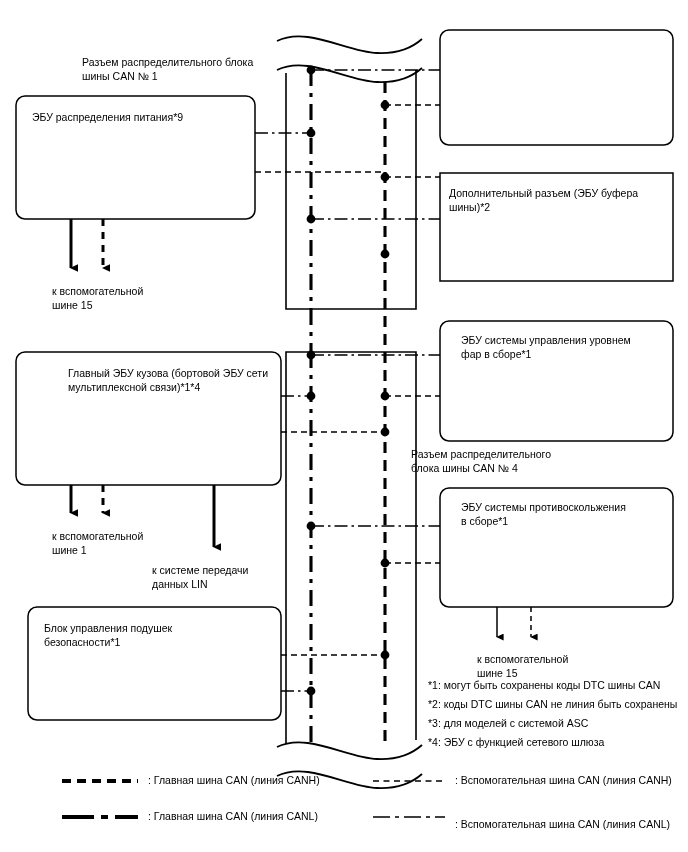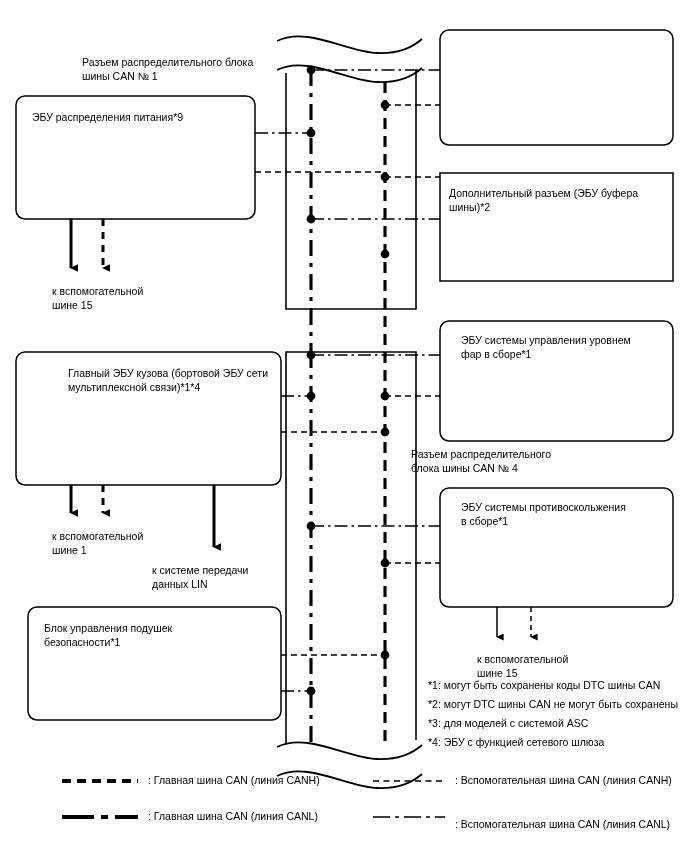--- a/index.html
+++ b/index.html
@@ -158,21 +158,21 @@
   <div class="lbl" style="left:52px;top:284px;">к вспомогательной
 шине 15</div>
   <div class="lbl" style="left:52px;top:529px;">к вспомогательной
 шине 1</div>
   <div class="lbl" style="left:152px;top:563px;">к системе передачи
 данных LIN</div>
   <div class="lbl" style="left:477px;top:652px;">к вспомогательной
 шине 15</div>
 
   <div class="note" style="left:428px;top:676px;">*1: могут быть сохранены коды DTC шины CAN</div>
-  <div class="note" style="left:428px;top:695px;">*2: могут DTC шины CAN не могут быть сохранены</div>
+  <div class="note" style="left:428px;top:695px;">*2: коды DTC шины CAN не линия быть сохранены</div>
   <div class="note" style="left:428px;top:714px;">*3: для моделей с системой ASC</div>
   <div class="note" style="left:428px;top:733px;">*4: ЭБУ с функцией сетевого шлюза</div>
 
   <div class="legtxt" style="left:148px;top:774px;">: Главная шина CAN (линия CANH)</div>
   <div class="legtxt" style="left:148px;top:810px;">: Главная шина CAN (линия CANL)</div>
   <div class="legtxt" style="left:455px;top:774px;">: Вспомогательная шина CAN (линия CANH)</div>
   <div class="legtxt" style="left:455px;top:810px;margin-top:8px;">: Вспомогательная шина CAN (линия CANL)</div>
 
 </div>
 

